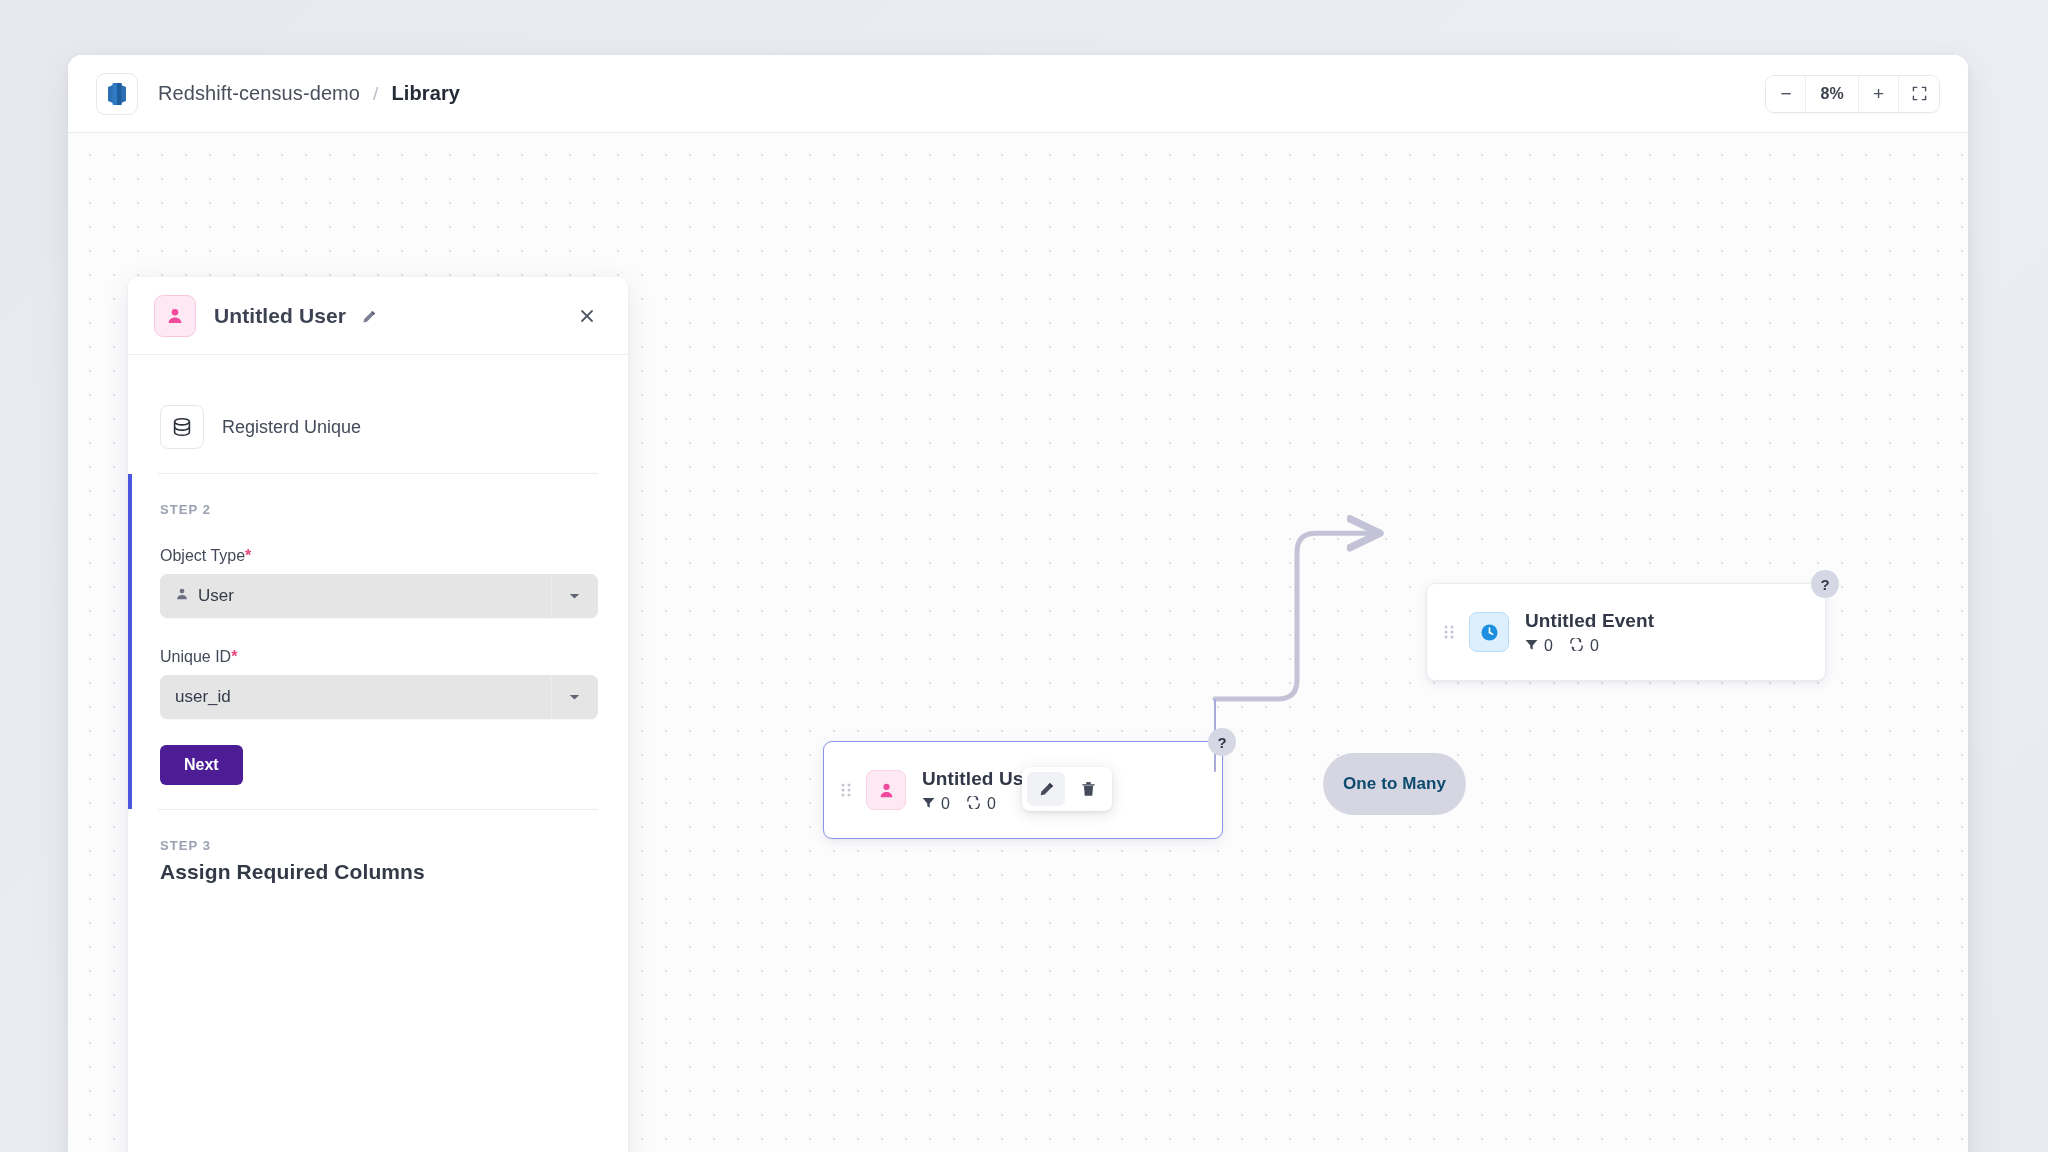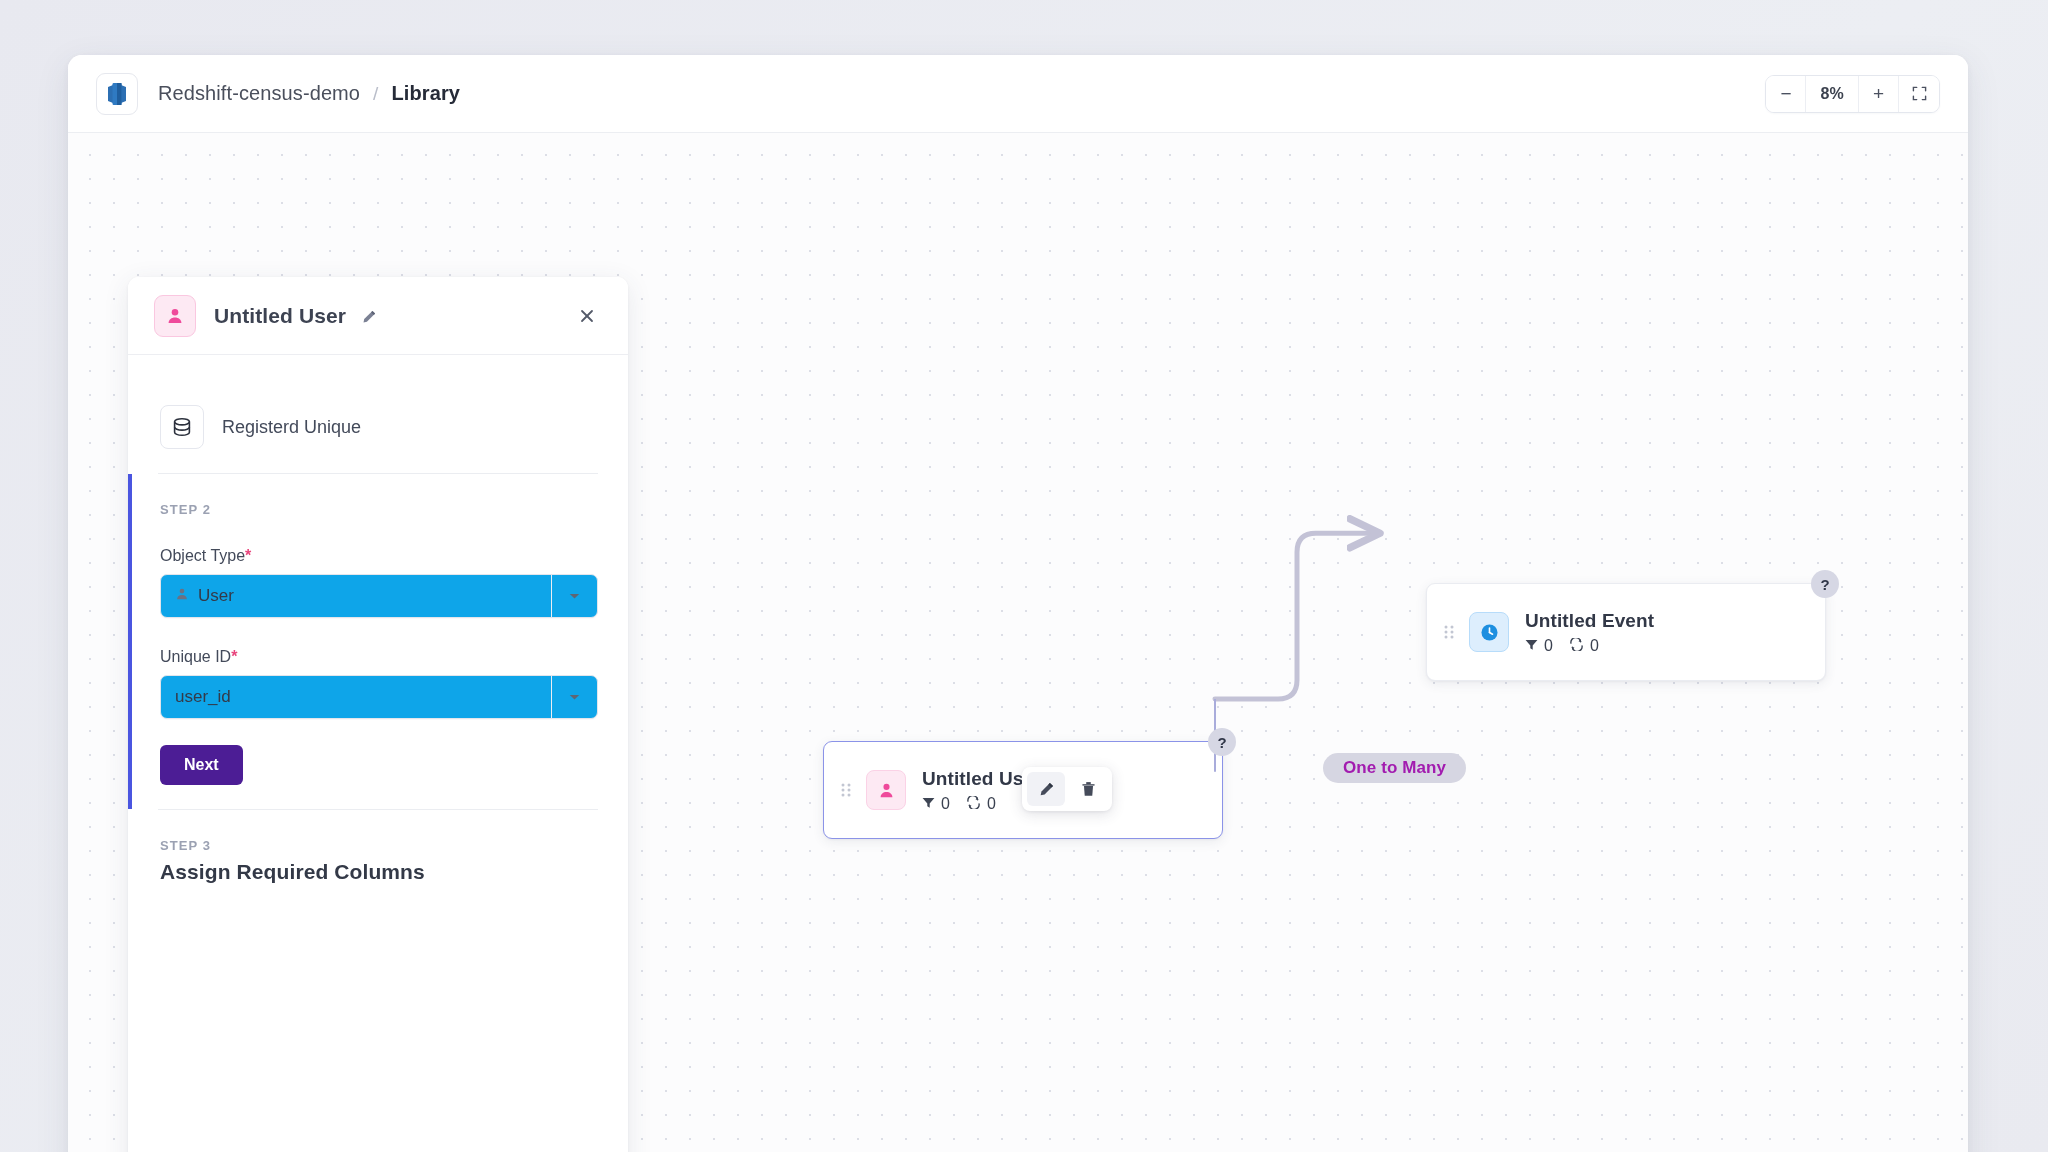--- a/index.html
+++ b/index.html
@@ -166,21 +166,21 @@
 
   .field-label {
     font-size: 16px; color: #434a5a; margin-top: 30px; margin-bottom: 9px;
   }
   .req-star { color: #e8457c; font-weight: 700; }
 
   .select-box {
     display: flex; align-items: center;
     height: 44px;
     border: 1px solid #e2e5ec; border-radius: 7px;
-    background: #0ea5e9; cursor: pointer;
+    background: #e5e5e5; cursor: pointer;
     box-shadow: 0 1px 1px rgba(60,64,90,0.03);
   }
   .select-value {
     flex: 1 1 auto;
     display: flex; align-items: center;
     padding: 0 14px;
     font-size: 17px; color: #343a49;
     gap: 9px;
   }
   .select-caret {
@@ -235,22 +235,22 @@
     display: flex; align-items: center; justify-content: center;
     font-size: 15px; font-weight: 700; color: #303648;
     cursor: pointer;
     z-index: 6;
   }
 
   .edge-label {
     position: absolute;
     background: #d6d6e2;
     border-radius: 999px;
-    padding: 5px 20px;
-    font-size: 17px; font-weight: 700; color: #a21caf;
+    padding: 21px 20px;
+    font-size: 17px; font-weight: 700; color: #0c4a6e;
     letter-spacing: .1px;
     z-index: 5;
     cursor: pointer;
   }
 
   .node-toolbar {
     position: absolute;
     background: #fff;
     border-radius: 8px;
     box-shadow: 0 3px 14px rgba(60,64,90,0.16), 0 1px 3px rgba(60,64,90,0.08);

